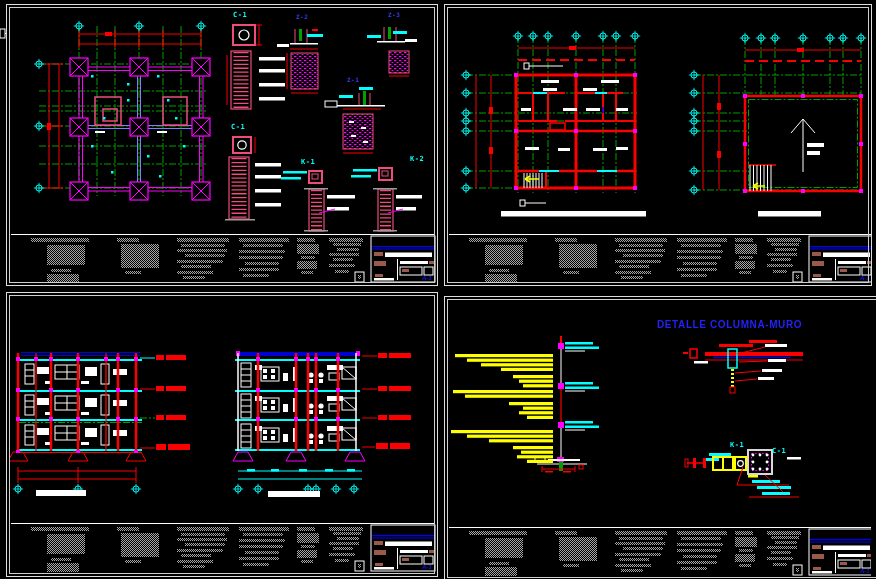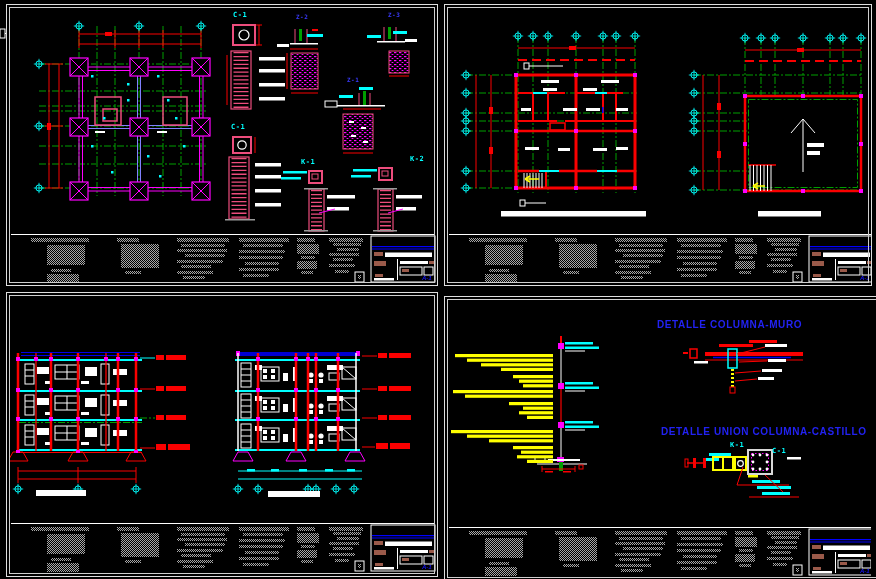--- a/index.html
+++ b/index.html
@@ -783,18 +783,17 @@
           <rect class="c" x="310" y="187" width="34" height="3"></rect>
         <rect class="c" x="315" y="193" width="28" height="3"></rect>
         <line class="r" x1="296" y1="168" x2="290" y2="186"></line>
           <line class="r" x1="290" y1="186" x2="342" y2="186"></line>
         <line class="r" x1="318" y1="176" x2="336" y2="193"></line>
         <line class="r" x1="302" y1="198" x2="352" y2="198"></line>
       </g>
       <use href="#strip" x="0" y="228"></use>
     </svg>
     <span class="title-lbl" style="left:212px;top:22px;">DETALLE COLUMNA-MURO</span>
-    <span class="title-lbl" style="left:216px;top:129px;">DETALLE UNION COLUMNA-CASTILLO</span>
     <span class="lbl" style="left:285px;top:144px;">K-1</span>
     <span class="lbl" style="left:327px;top:150px;">C-1</span>
   </div>
 
 </div>
 
 </body></html>

